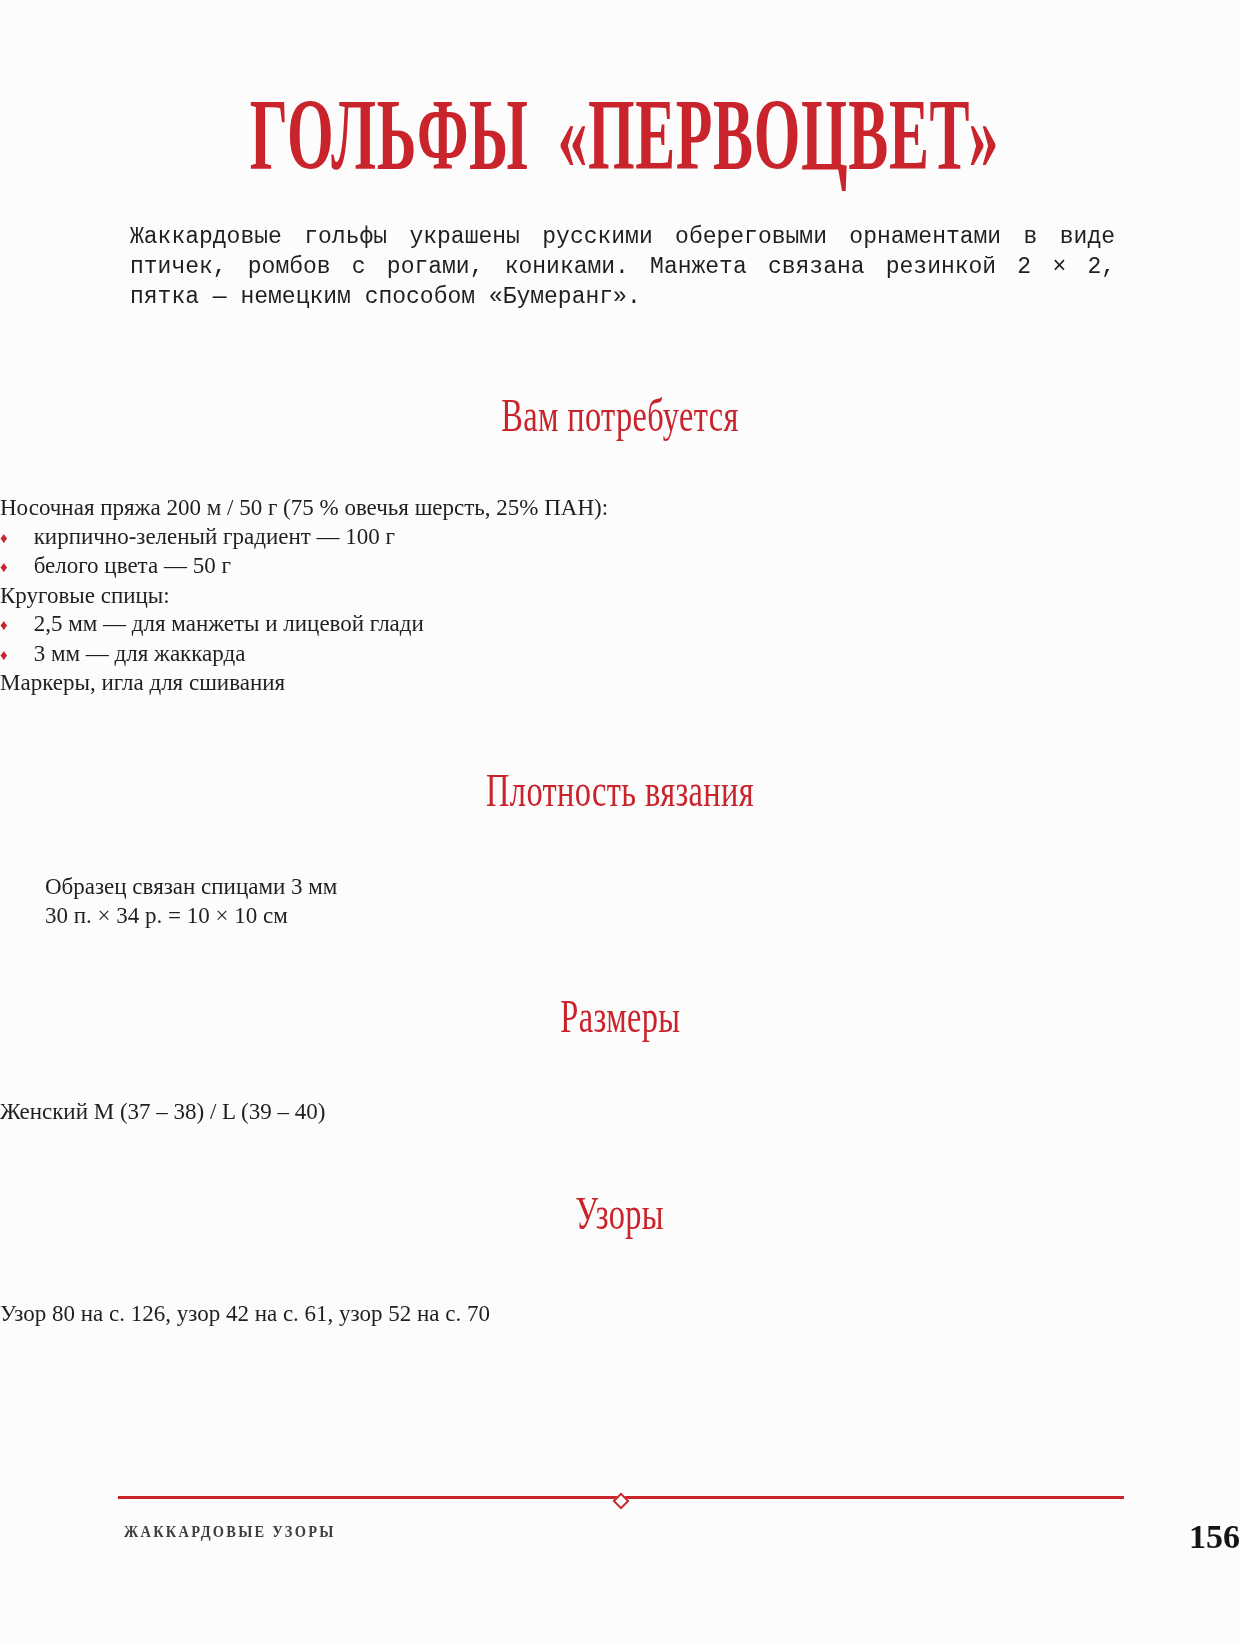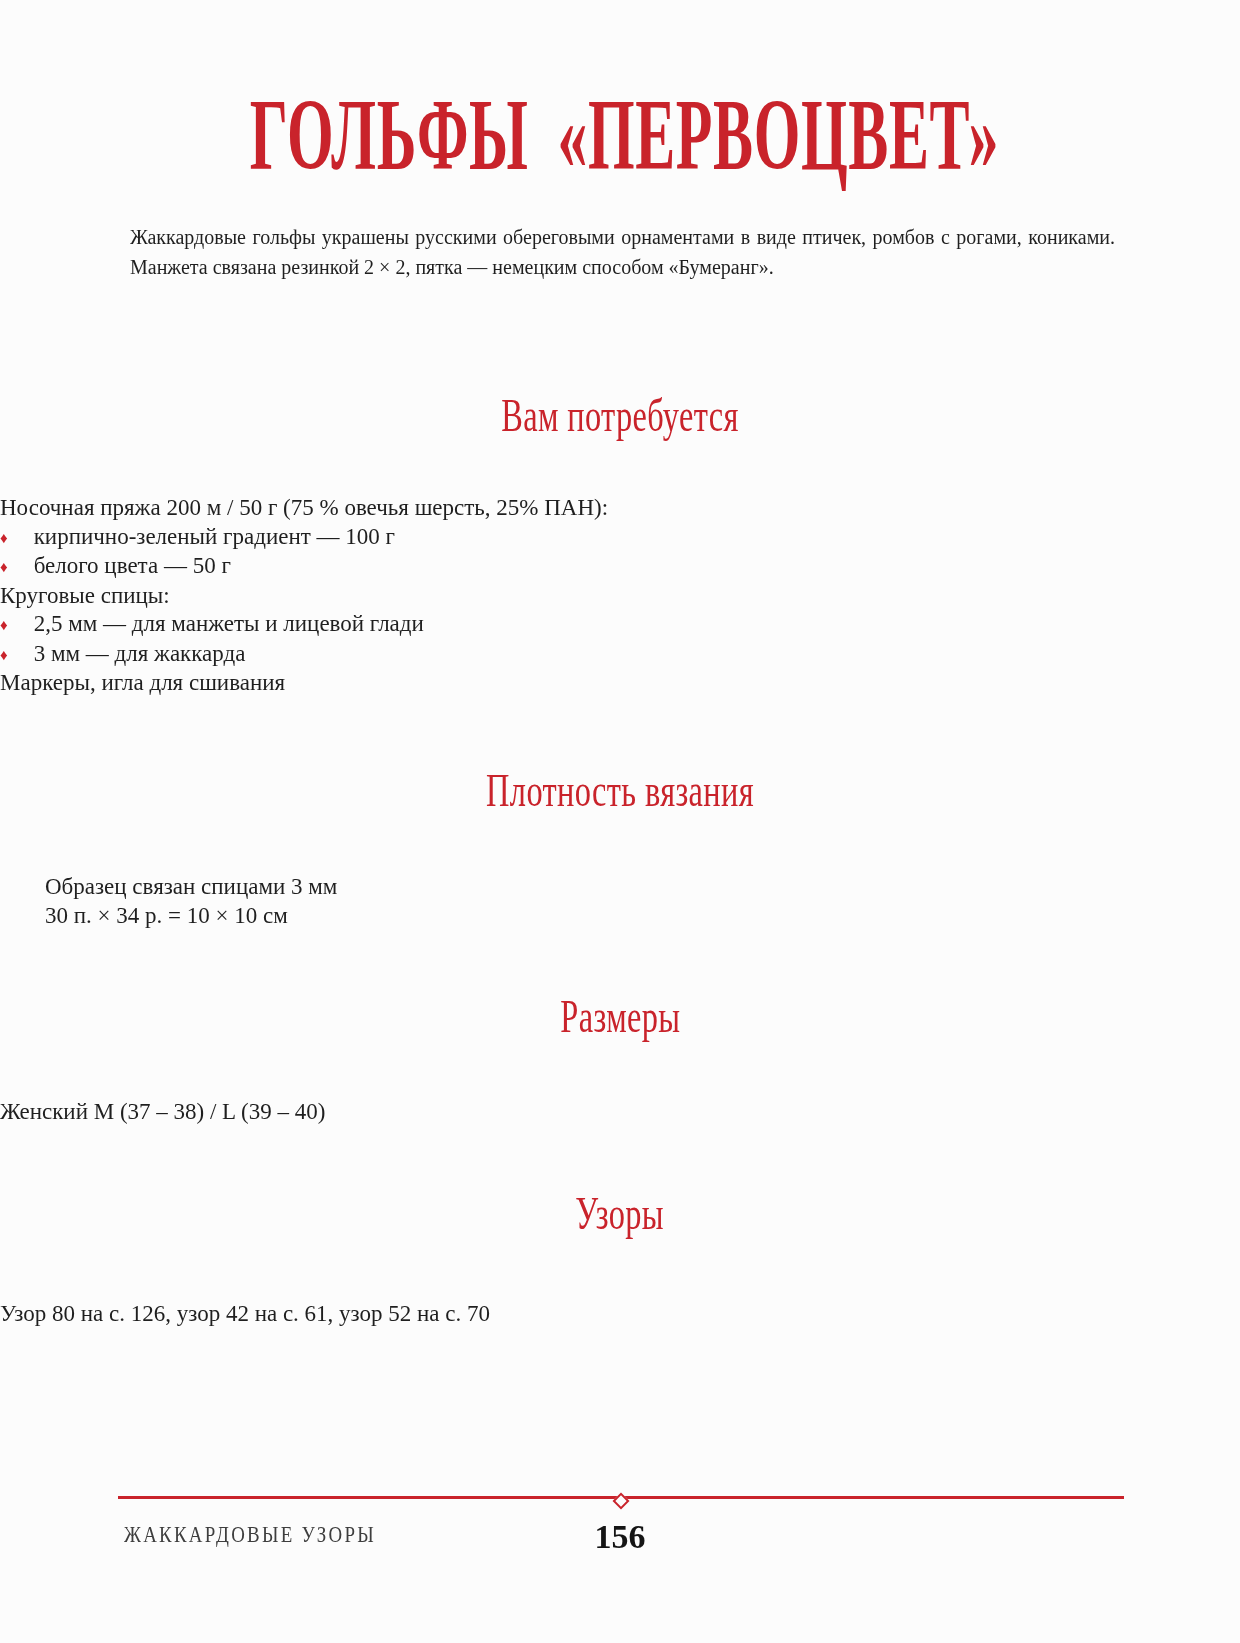--- a/index.html
+++ b/index.html
@@ -29,24 +29,25 @@
     font-size: 100px;
     line-height: 1;
     font-weight: 700;
     color: var(--accent-red);
   }
   .h1 .cond { transform: scale(0.60, 1.02); word-spacing: 0.22em; letter-spacing: 1px; }
 
   .intro {
     position: absolute;
     top: 222px; left: 130px; width: 985px;
-    font-size: 20px;
+    font-size: 23px;
     line-height: 30px;
     text-align: justify;
     hyphens: auto;
+    font-family: Liberation Mono, monospace;
   }
 
   .sec-h {
     position: absolute;
     left: 0; right: 0;
     text-align: center;
     font-size: 45px;
     line-height: 1;
     font-weight: 400;
     color: var(--accent-red);
@@ -79,31 +80,31 @@
     left: 50%; top: -1px;
     width: 12px; height: 12px;
     background: var(--page-bg);
     border: 2.5px solid var(--accent-red);
     transform: translateX(-50%) rotate(45deg);
   }
 
   .footer-left {
     position: absolute;
     top: 1523px; left: 124px;
-    font-size: 21px;
-    font-weight: 400;
+    font-size: 16px;
+    font-weight: 700;
     letter-spacing: 2.5px;
     color: var(--footer-text);
   }
   .footer-left .cond { transform: scale(0.9, 1.05); transform-origin: left center; }
 
   .page-num {
     position: absolute;
     top: 1518px; left: 0; right: 0;
-    text-align: center;
+    text-align: right;
     font-size: 34px;
     font-weight: 700;
     color: #151515;
   }
 </style>
 </head>
 <body>
 
 <div class="page">
 

